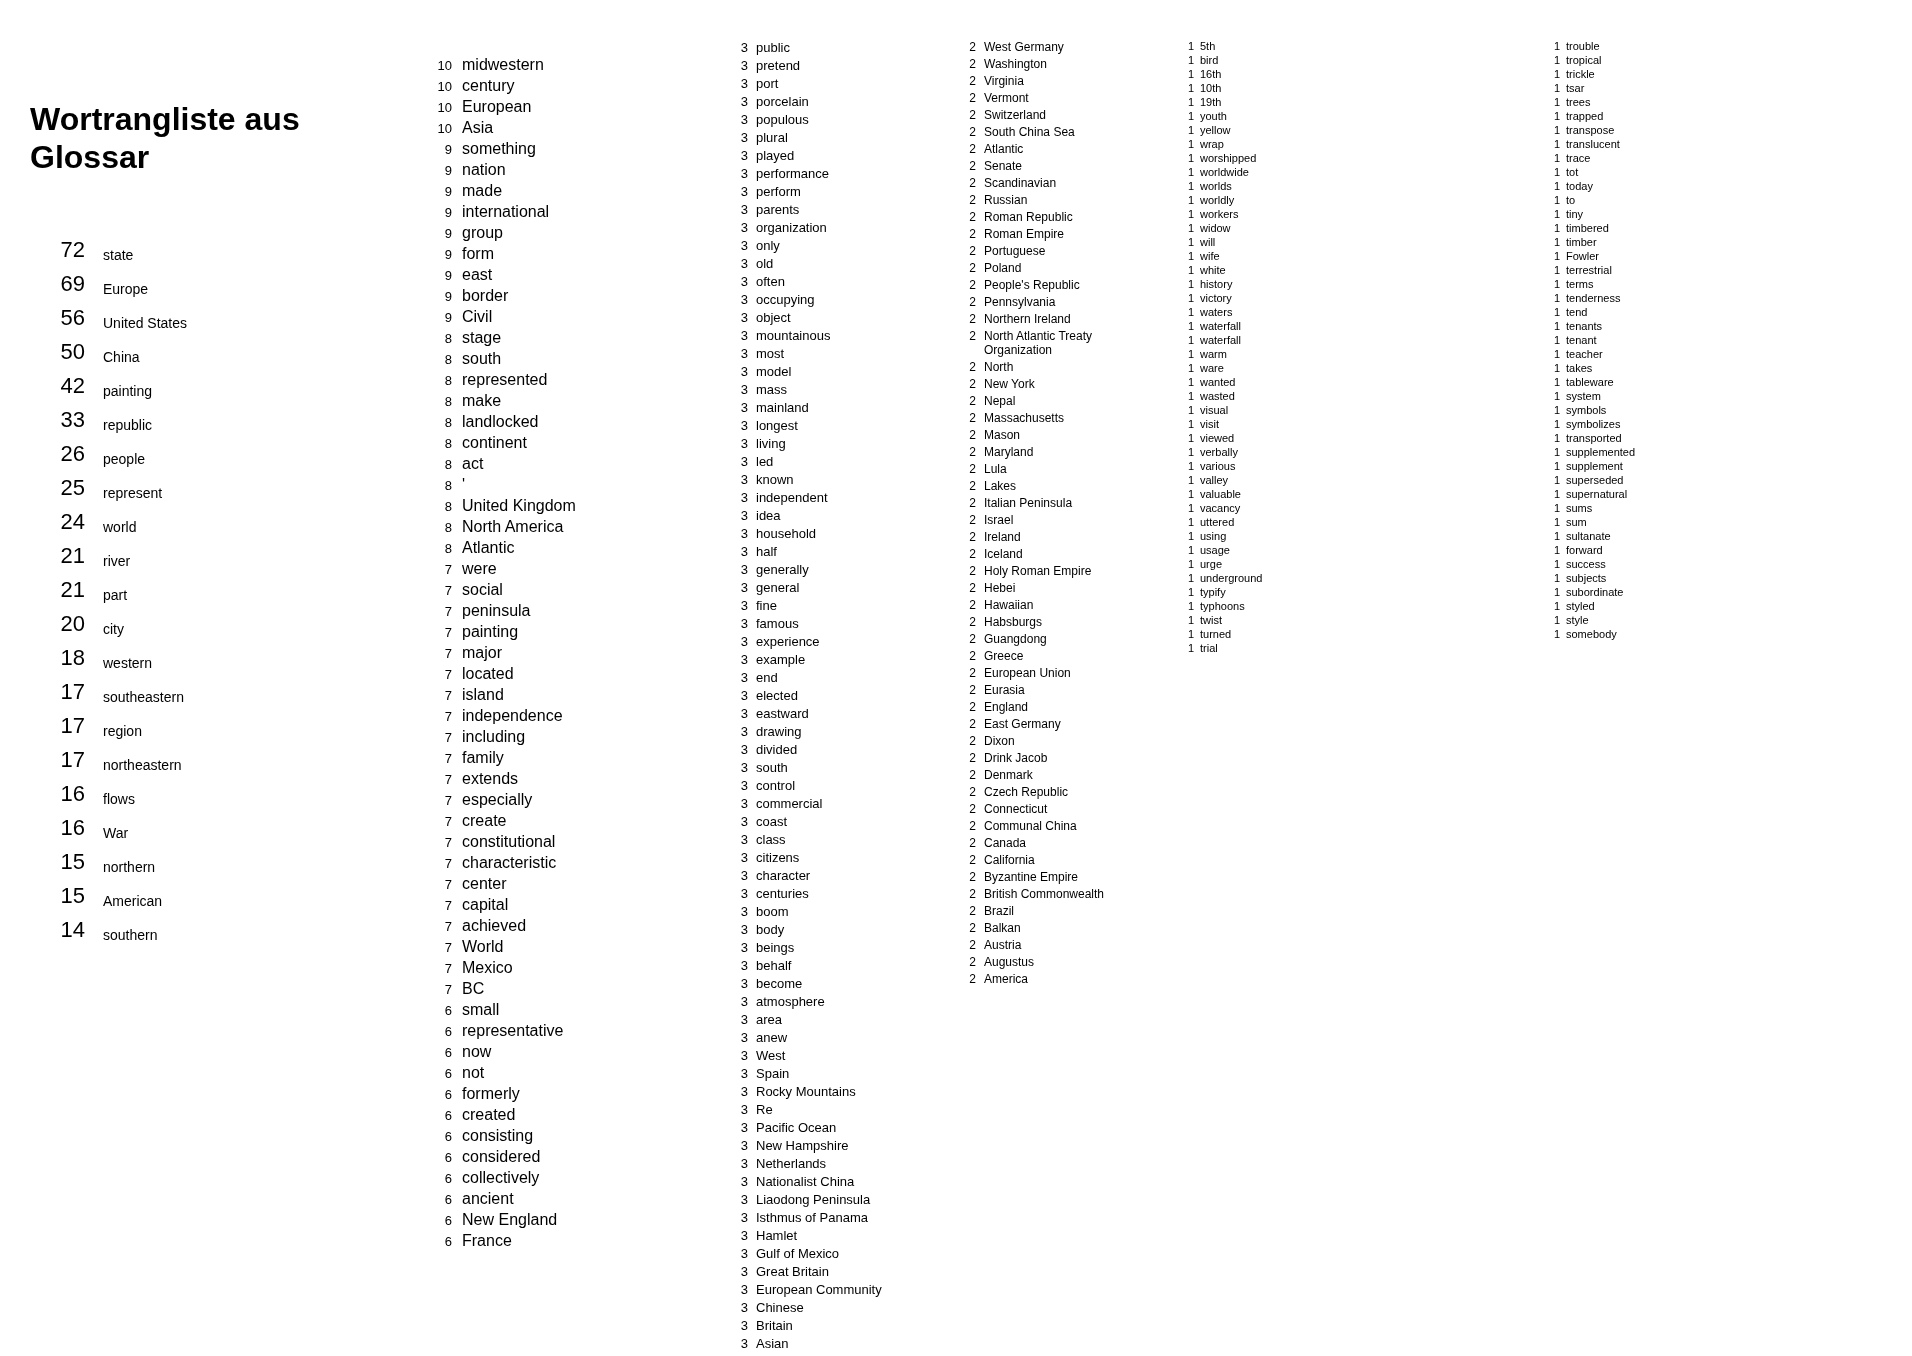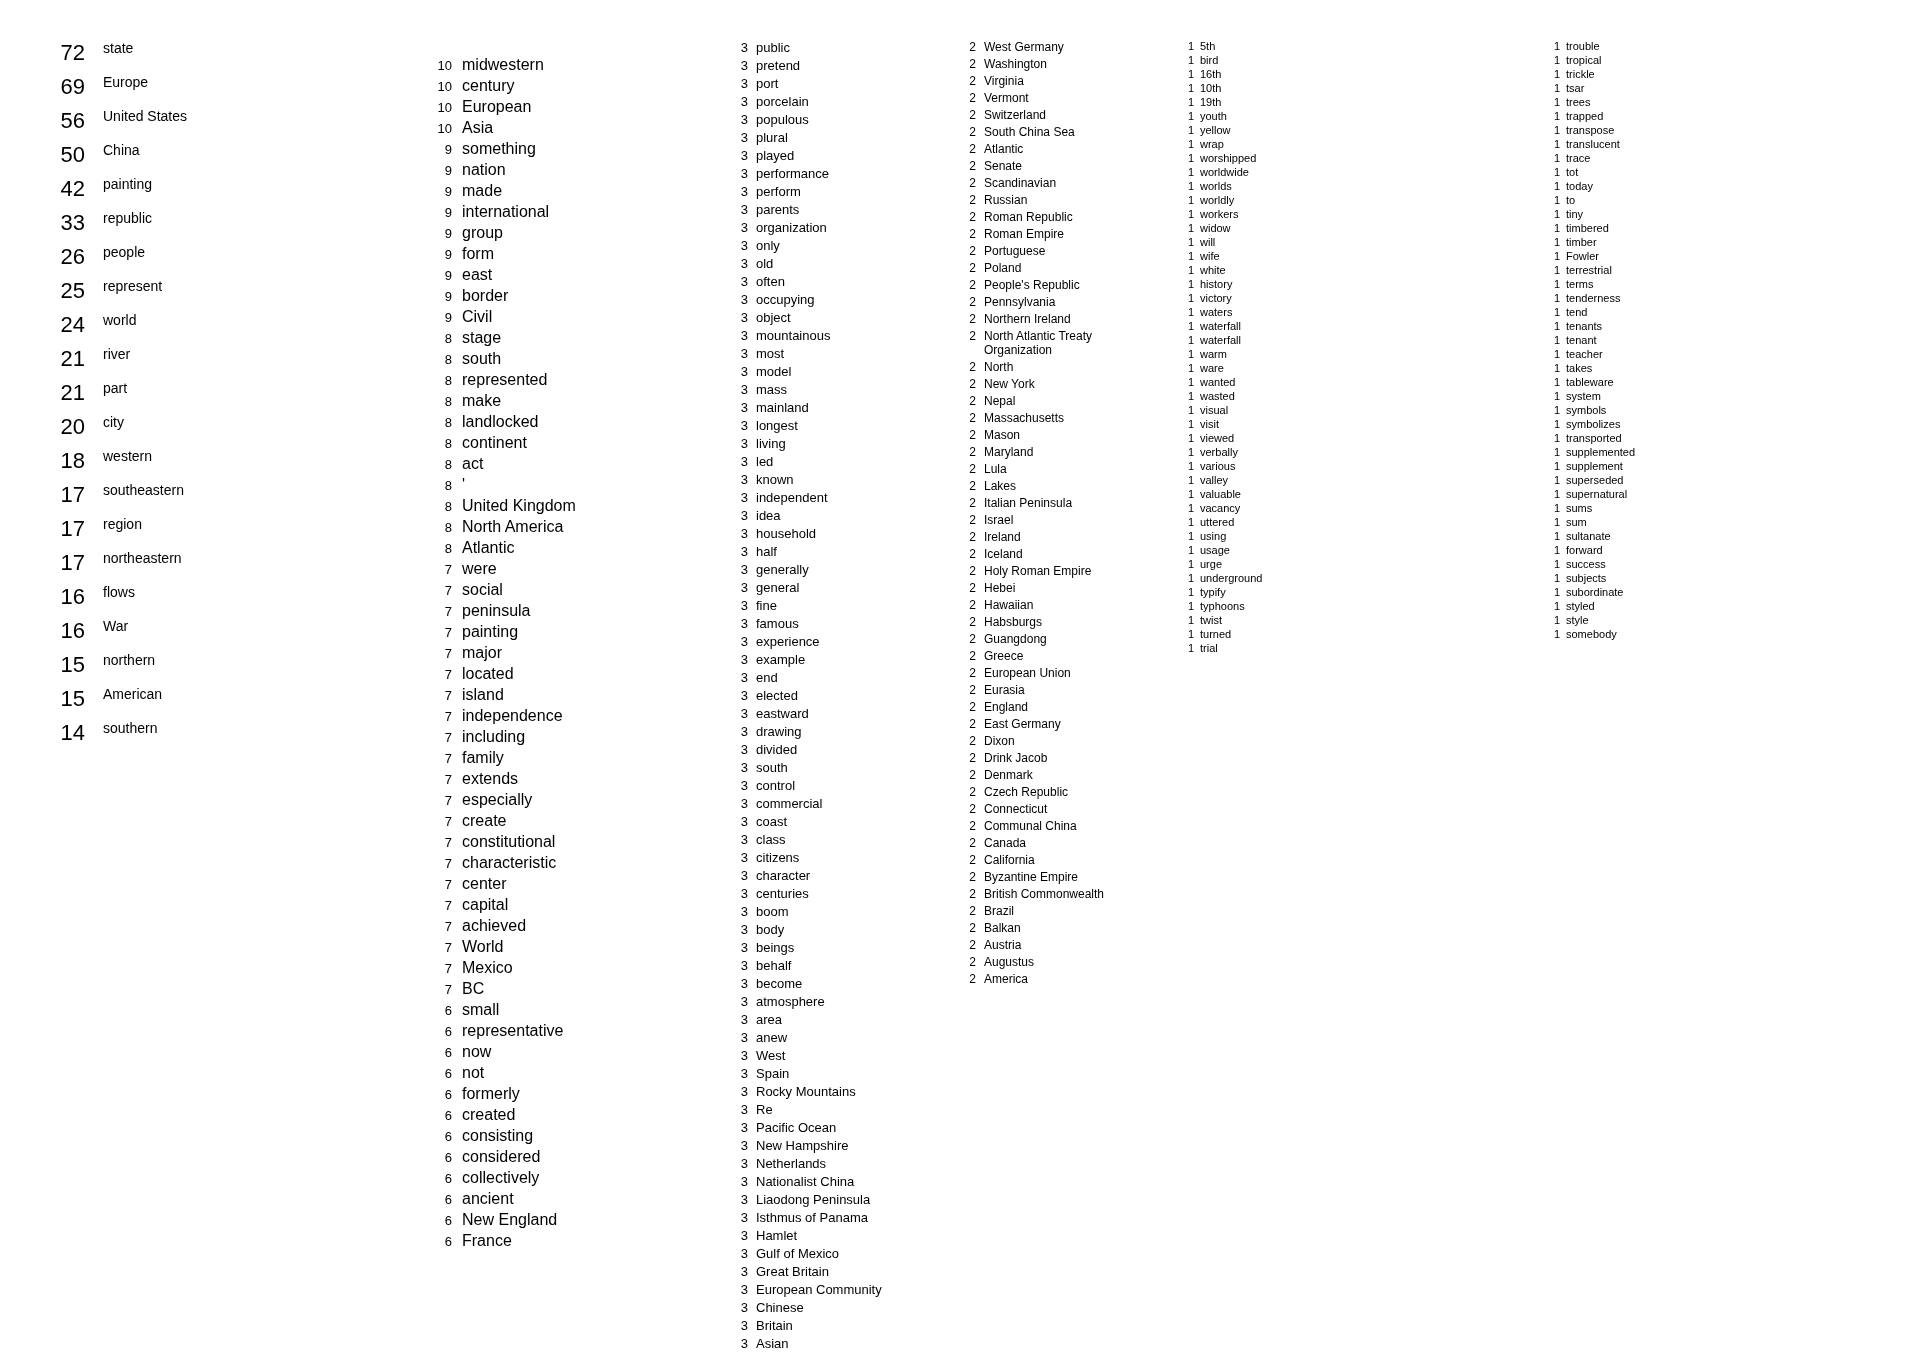--- a/index.html
+++ b/index.html
@@ -27,21 +27,21 @@
       font-weight: bold;
       margin-top: 60px;
       margin-bottom: 60px;
       line-height: 1.2;
     }
     .main-list {
       list-style: none;
     }
     .main-list li {
       display: flex;
-      align-items: flex-start;
+      align-items: flex-end;
       margin-bottom: 8px;
       font-size: 22px;
     }
     .main-list li .count {
       font-size: 22px;
       min-width: 55px;
       text-align: right;
       margin-right: 18px;
       font-weight: normal;
     }
@@ -144,20 +144,21 @@
     .far-right-list li .word {
       font-size: 11px;
     }
   </style>
 </head>
 <body>
 
 <div class="page-container">
 
   <div class="left-panel">
+    <h1 class="page-title">Wortrangliste aus Glossar</h1>
     <ul class="main-list">
     <li>
           <span class="count">72</span>
           <span class="word">state</span>
         </li>
         <li>
           <span class="count">69</span>
           <span class="word">Europe</span>
         </li>
         <li>

